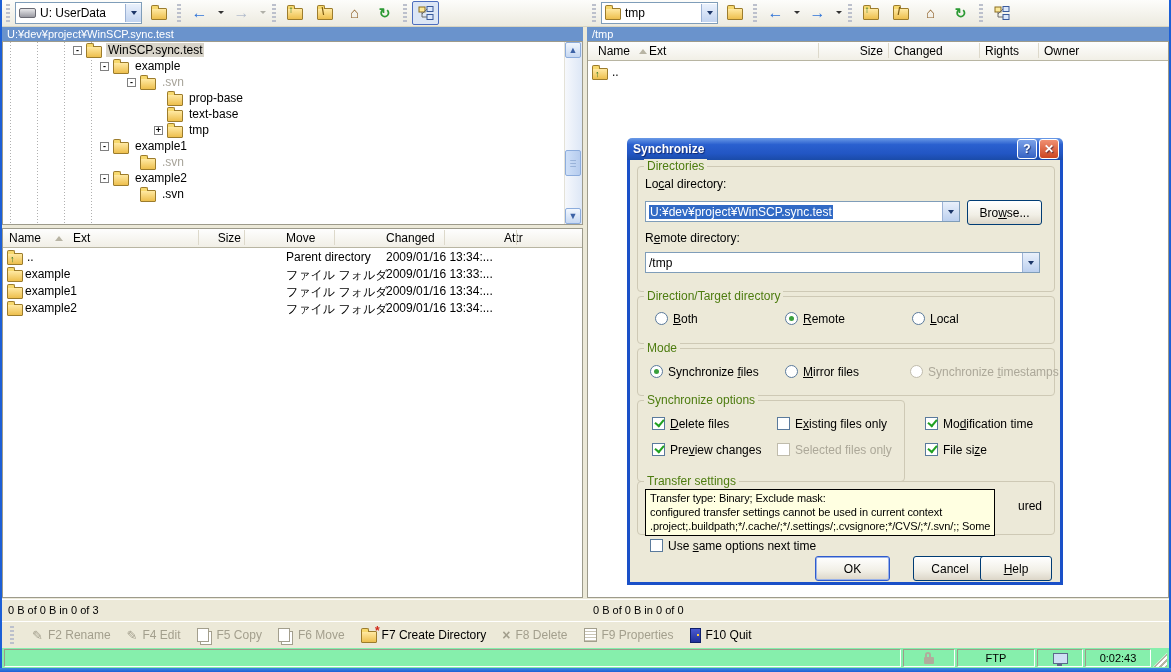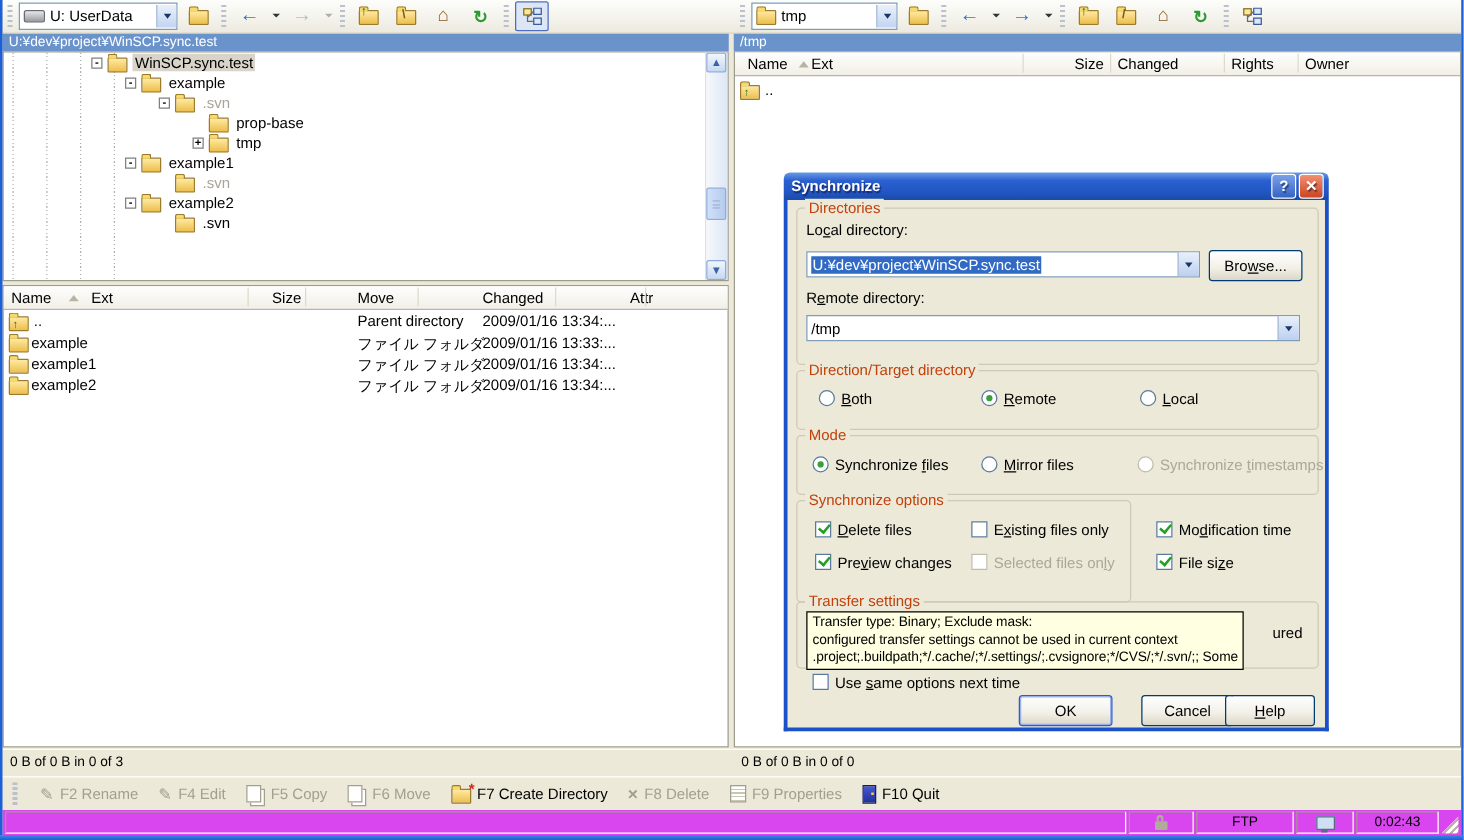--- a/index.html
+++ b/index.html
@@ -111,21 +111,21 @@
   .prop-ic{width:11px;height:12px;border:1px solid #a39f8d;
            background:repeating-linear-gradient(to bottom,#fff 0 2px,#cac6b6 2px 3px);}
   .x-ic{font-size:14px;font-weight:bold;color:#a39f8d;line-height:1;}
   .newdir-ic{position:relative;}
   .newdir-ic .star{position:absolute;right:-4px;top:-8px;color:#d02818;font-weight:bold;font-size:12px;}
   .quit-ic{width:9px;height:13px;background:linear-gradient(180deg,#4a5ad0,#20309a);
            border:1px solid #10206a;position:relative;}
   .quit-ic::after{content:'';position:absolute;right:1px;top:5px;width:2px;height:2px;background:#ffd040;}
 
   
-  .statusbar{position:absolute;left:2px;top:648px;width:1167px;height:20px;background:#d946ef;
+  .statusbar{position:absolute;left:2px;top:648px;width:1167px;height:20px;background:#86efac;
              display:flex;align-items:center;padding:1px 2px 1px 2px;box-sizing:border-box;gap:2px;}
   .scell{height:16px;border:1px solid;border-color:#9e9b8a #fff #fff #9e9b8a;
          display:flex;align-items:center;justify-content:center;font-size:11px;}
   .sc-main{flex:1;}
   .sc-lock{width:50px;}
   .sc-proto{width:76px;}
   .sc-mon{width:44px;}
   .sc-time{width:64px;}
   .lock-ic{width:10px;height:7px;background:#b0ac9c;border-radius:1px;position:relative;margin-top:4px;}
   .lock-ic::before{content:'';position:absolute;left:1px;top:-5px;width:6px;height:5px;
@@ -143,21 +143,21 @@
           display:flex;align-items:center;color:#fff;font-weight:bold;
           text-shadow:1px 1px 1px rgba(0,0,40,.55);padding-left:6px;box-sizing:border-box;}
   .dtbtns{margin-left:auto;display:flex;gap:2px;padding-right:4px;}
   .dtb{width:18px;height:18px;border:1px solid #fff;border-radius:3px;color:#fff;font-weight:bold;
        display:flex;align-items:center;justify-content:center;font-size:12px;}
   .dtb.help{background:linear-gradient(180deg,#7aa1e8,#3663c4);}
   .dtb.close{background:linear-gradient(180deg,#f09072,#cc4520);}
   .dbody{position:absolute;left:0;top:22px;right:0;bottom:0;background:#ece9d8;
          border:3px solid #1a50c8;border-top:none;box-sizing:border-box;}
   .grp{position:absolute;border:1px solid #cec9b5;border-radius:4px;}
-  .legend{position:absolute;top:-8px;left:6px;background:#ece9d8;padding:0 3px;color:#c2410c;white-space:nowrap;}
+  .legend{position:absolute;top:-8px;left:6px;background:#ece9d8;padding:0 3px;color:#4d7c0f;white-space:nowrap;}
   .dlabel{position:absolute;white-space:nowrap;}
   .dcombo{position:absolute;height:21px;background:#fff;border:1px solid #7f9db9;box-sizing:border-box;
           display:flex;align-items:center;padding-left:3px;}
   .dcombo .dd{margin-left:auto;width:16px;height:100%;display:flex;align-items:center;justify-content:center;
               background:linear-gradient(180deg,#e9f0fb,#bcd0ef);border-left:1px solid #9cb2d4;}
   .selval{background:#316ac5;color:#fff;padding:0 1px;white-space:nowrap;}
   .btn{position:absolute;height:23px;border:1px solid #003c74;border-radius:3px;
        background:linear-gradient(180deg,#ffffff,#f1efe6 60%,#dcd6c8);
        display:flex;align-items:center;justify-content:center;font-size:12px;color:#000;}
   .btn.default{border-color:#2f5bcd;box-shadow:inset 0 0 0 1px #98b1ea;}
@@ -312,20 +312,25 @@
           <span class="expand">-</span>
           <span class="ficon"></span>
           <span class="tlabel dim">.svn</span>
         </div>
       <div class="trow" style="padding-left:151px">
           <span class="exp-sp"></span>
           <span class="ficon"></span>
           <span class="tlabel">prop-base</span>
         </div>
       <div class="trow" style="padding-left:151px">
+          <span class="exp-sp"></span>
+          <span class="ficon"></span>
+          <span class="tlabel">text-base</span>
+        </div>
+      <div class="trow" style="padding-left:151px">
           <span class="expand">+</span>
           <span class="ficon"></span>
           <span class="tlabel">tmp</span>
         </div>
       <div class="trow" style="padding-left:97px">
           <span class="expand">-</span>
           <span class="ficon"></span>
           <span class="tlabel">example1</span>
         </div>
       <div class="trow" style="padding-left:124px">

